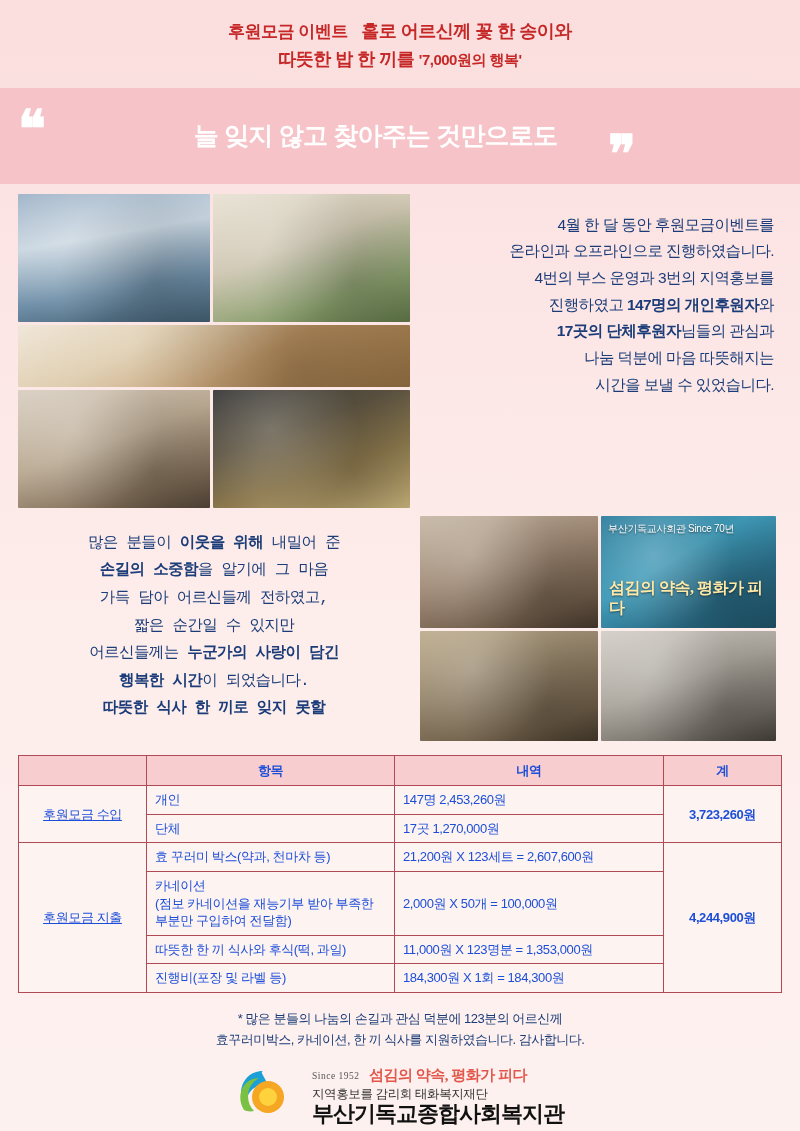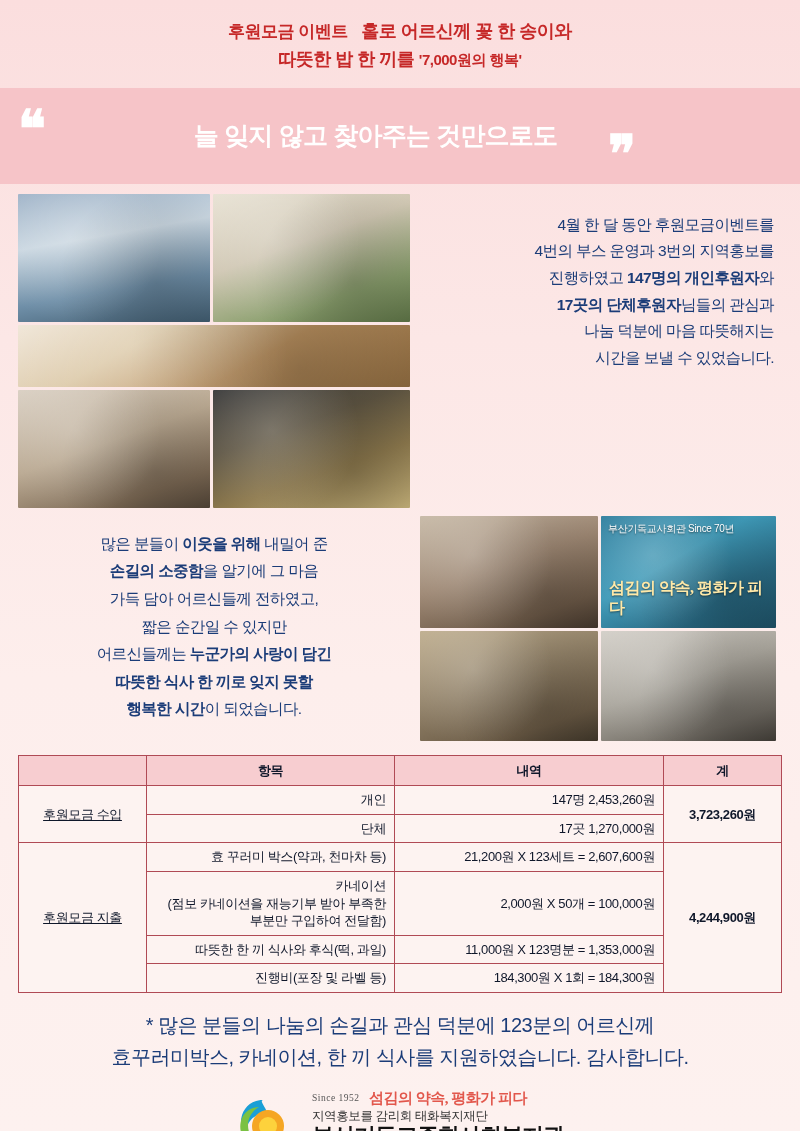--- a/index.html
+++ b/index.html
@@ -99,70 +99,70 @@
     gap: 10px;
   }
   .body-text {
     width: 392px;
     text-align: center;
     color: #1b3c78;
     font-size: 15.5px;
     line-height: 1.78;
     letter-spacing: -0.6px;
     padding-top: 14px;
+    font-family: Liberation Mono, monospace;
   }
   .body-text b { font-weight: bold; }
   .photo-grid-right {
     flex: 1;
     display: flex;
     flex-direction: column;
     gap: 3px;
   }
 
   
   .table-wrap { padding: 14px 18px 0 18px; }
   table {
     width: 100%;
     border-collapse: collapse;
     font-size: 13px;
-    color: #0f172a;
+    color: #1d4ed8;
     background: #fdf3f1;
   }
   table td, table th {
     border: 1px solid #b04a55;
     padding: 5px 8px;
     line-height: 1.35;
     font-weight: normal;
     letter-spacing: -0.4px;
-    text-align: right;
   }
   thead td {
     background: #f7cdd0;
     text-align: center;
     font-weight: bold;
     padding: 6px 8px;
   }
   .col-cat { width: 128px; text-align: center; text-decoration: underline; }
   .col-item { width: 248px; }
   .col-sum { width: 118px; text-align: center; font-weight: bold; }
 
   
   .note {
     text-align: center;
     color: #1b3c78;
-    font-size: 20px;
+    font-size: 13px;
     line-height: 1.6;
     letter-spacing: -0.5px;
     padding: 16px 40px 0 40px;
   }
 
   
   .footer {
     display: flex;
-    align-items: flex-end;
+    align-items: flex-start;
     justify-content: center;
     gap: 22px;
     padding-top: 16px;
   }
   .logo-mark { width: 54px; height: 54px; flex: none; }
   .footer-text { text-align: left; line-height: 1.15; }
   .f-since {
     font-size: 9.5px; color: #555; font-family: "Liberation Serif", serif;
     letter-spacing: 0.5px;
     display: inline-block; vertical-align: middle;
@@ -251,20 +251,21 @@
             <div class="ph-veil"></div>
           </div>
         <div class="ph p-meal" style="width:197px;height:118px;">
             <div class="ph-veil"></div>
           </div>
       </div>
     </div>
 
     <div class="intro">
       <div>4월 한 달 동안 후원모금이벤트를</div>
+      <div>온라인과 오프라인으로 진행하였습니다.</div>
       <div>4번의 부스 운영과 3번의 지역홍보를</div>
       <div>
         <span>진행하였고 </span><b>147명의 개인후원자</b><span>와</span>
       </div>
       <div>
         <b>17곳의 단체후원자</b><span>님들의 관심과</span>
       </div>
       <div>나눔 덕분에 마음 따뜻해지는</div>
       <div>시간을 보낼 수 있었습니다.</div>
     </div>
@@ -276,24 +277,24 @@
         <span>많은 분들이 </span><b>이웃을 위해</b><span> 내밀어 준</span>
       </div>
       <div>
         <b>손길의 소중함</b><span>을 알기에 그 마음</span>
       </div>
       <div>가득 담아 어르신들께 전하였고,</div>
       <div>짧은 순간일 수 있지만</div>
       <div>
         <span>어르신들께는 </span><b>누군가의 사랑이 담긴</b>
       </div>
+      <div>
+        <b>행복한 시간</b><span>이 되었습니다.</span>
+      </div>
       <div><b>따뜻한 식사 한 끼로 잊지 못할</b></div>
-      <div>
-        <b>행복한 시간</b><span>이 되었습니다.</span>
-      </div>
     </div>
 
     <div class="photo-grid-right">
       <div class="pg-row">
         <div class="ph p-carn" style="width:178px;height:112px;">
             <div class="ph-veil"></div>
           </div>
         <div class="ph p-banner" style="width:175px;height:112px;">
           <div class="ph-veil"></div>
           <div class="banner-top">부산기독교사회관 Since 70년</div>

